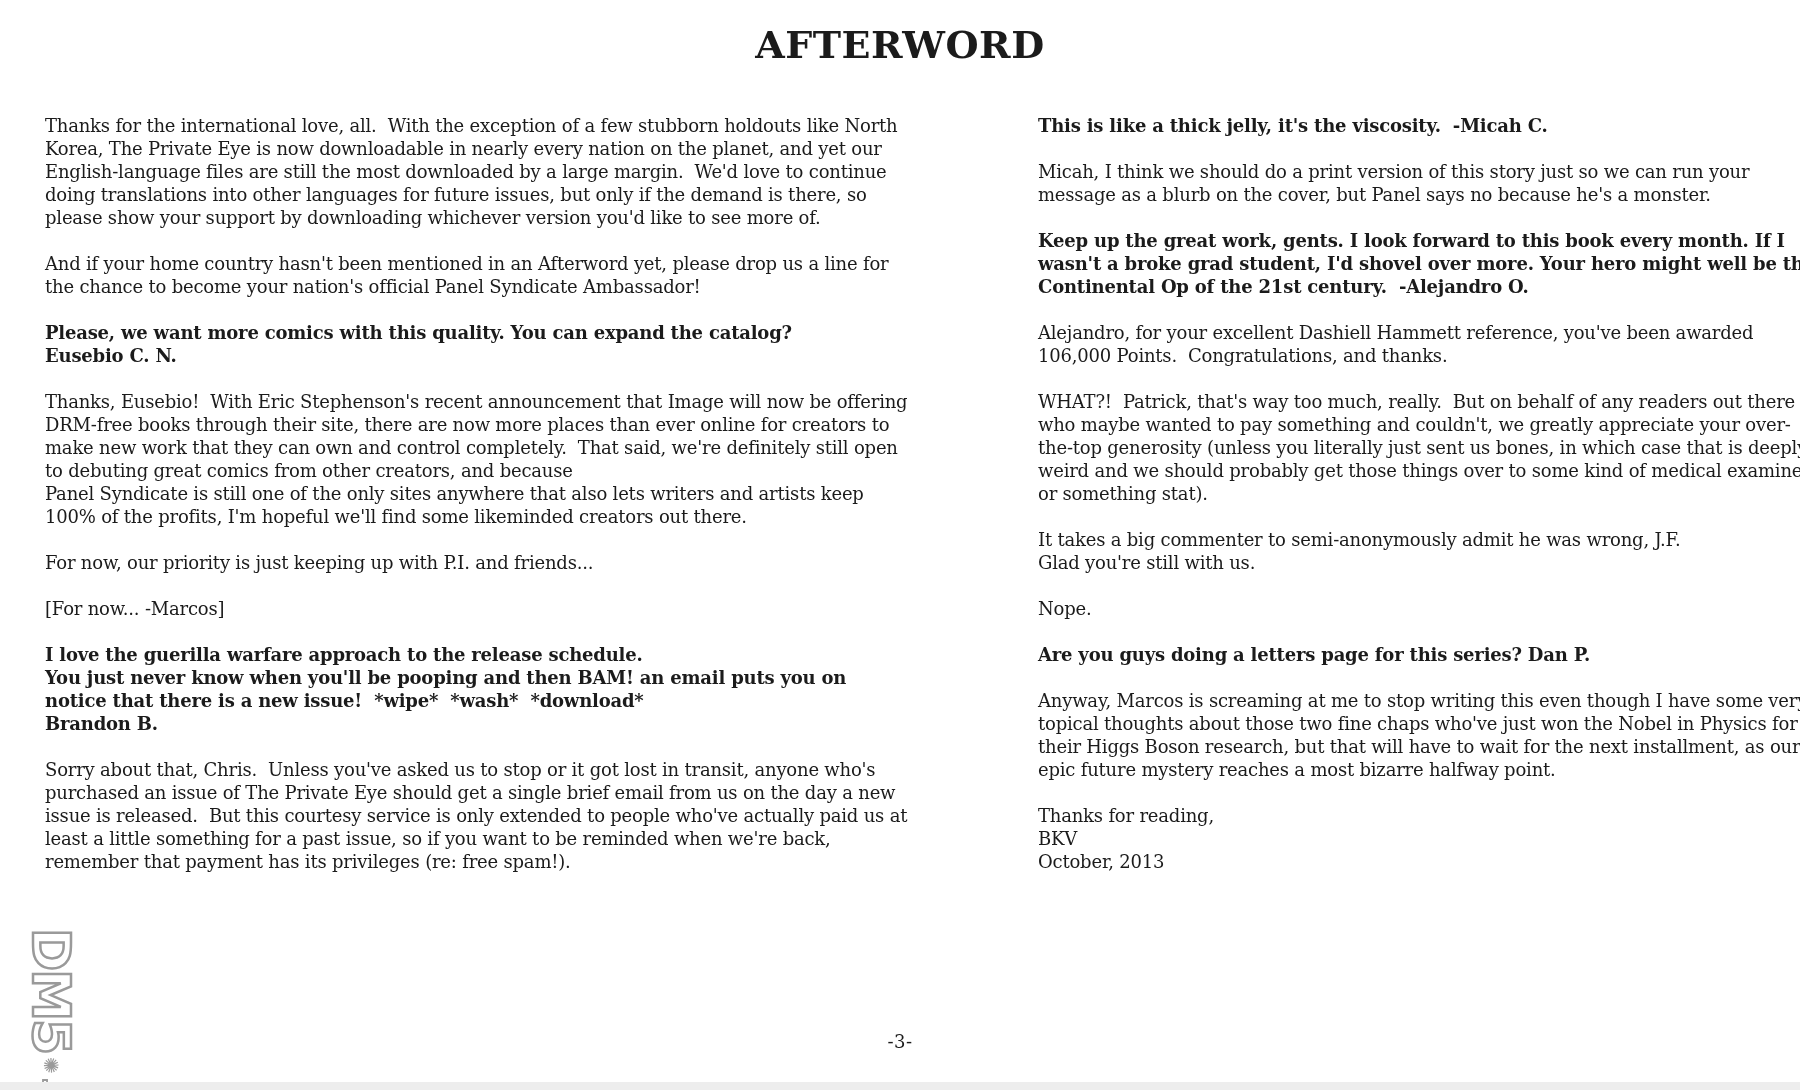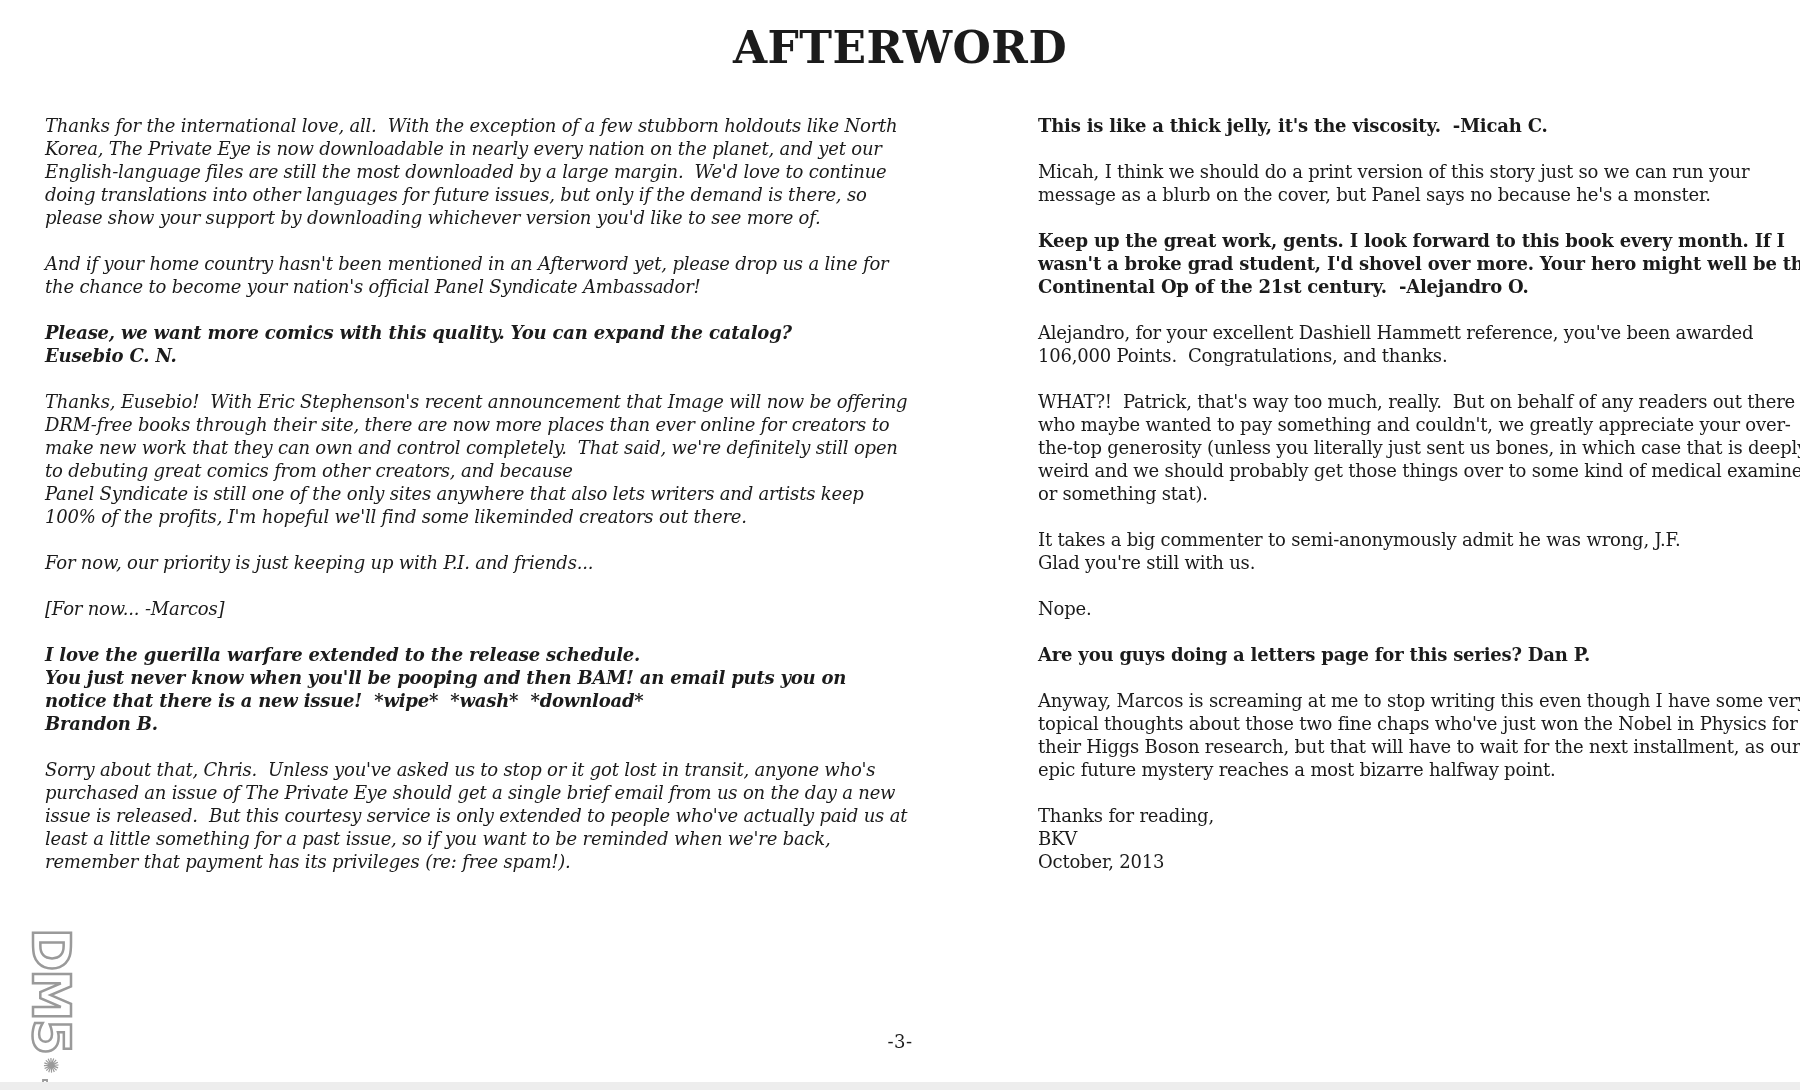--- a/index.html
+++ b/index.html
@@ -12,32 +12,32 @@
     font-family: "DejaVu Serif", serif;
     color: #1b1b1b;
   }
   .title {
     position: absolute;
     top: 22px;
     left: 0;
     width: 100%;
     margin: 0;
     text-align: center;
-    font-size: 44px;
+    font-size: 38px;
     font-weight: 700;
     letter-spacing: 0.5px;
   }
   .col {
     position: absolute;
     top: 114px;
     font-size: 18px;
     line-height: 23px;
     letter-spacing: -0.2px;
   }
-  .col-left  { left: 45px;  width: 868px; font-style: italic; }
+  .col-left  { left: 45px;  width: 868px; }
   .col-right { left: 1038px; width: 786px; }
   .para { margin: 0 0 23px 0; white-space: pre-wrap; }
   .para.bold { font-weight: 700; }
   .page-number {
     position: absolute;
     top: 1031px;
     left: 0;
     width: 100%;
     text-align: center;
     font-size: 18px;
@@ -96,21 +96,21 @@
 
   <div class="col col-left">
       <p class="para">Thanks for the international love, all.  With the exception of a few stubborn holdouts like North Korea, The Private Eye is now downloadable in nearly every nation on the planet, and yet our English-language files are still the most downloaded by a large margin.  We'd love to continue doing translations into other languages for future issues, but only if the demand is there, so please show your support by downloading whichever version you'd like to see more of.</p>
       <p class="para">And if your home country hasn't been mentioned in an Afterword yet, please drop us a line for the chance to become your nation's official Panel Syndicate Ambassador!</p>
       <p class="para bold">Please, we want more comics with this quality. You can expand the catalog?
 Eusebio C. N.</p>
       <p class="para">Thanks, Eusebio!  With Eric Stephenson's recent announcement that Image will now be offering DRM-free books through their site, there are now more places than ever online for creators to make new work that they can own and control completely.  That said, we're definitely still open to debuting great comics from other creators, and because
 Panel Syndicate is still one of the only sites anywhere that also lets writers and artists keep 100% of the profits, I'm hopeful we'll find some likeminded creators out there.</p>
       <p class="para">For now, our priority is just keeping up with P.I. and friends...</p>
       <p class="para">[For now... -Marcos]</p>
-      <p class="para bold">I love the guerilla warfare extended to the release schedule.
+      <p class="para bold">I love the guerilla warfare approach to the release schedule.
 You just never know when you'll be pooping and then BAM! an email puts you on notice that there is a new issue!  *wipe*  *wash*  *download*
 Brandon B.</p>
       <p class="para">Sorry about that, Chris.  Unless you've asked us to stop or it got lost in transit, anyone who's purchased an issue of The Private Eye should get a single brief email from us on the day a new issue is released.  But this courtesy service is only extended to people who've actually paid us at least a little something for a past issue, so if you want to be reminded when we're back, remember that payment has its privileges (re: free spam!).</p>
     </div>
 
   <div class="col col-right">
       <p class="para bold">This is like a thick jelly, it's the viscosity.  -Micah C.</p>
       <p class="para">Micah, I think we should do a print version of this story just so we can run your message as a blurb on the cover, but Panel says no because he's a monster.</p>
       <p class="para bold">Keep up the great work, gents. I look forward to this book every month. If I wasn't a broke grad student, I'd shovel over more. Your hero might well be the Continental Op of the 21st century.  -Alejandro O.</p>
       <p class="para">Alejandro, for your excellent Dashiell Hammett reference, you've been awarded 106,000 Points.  Congratulations, and thanks.</p>

